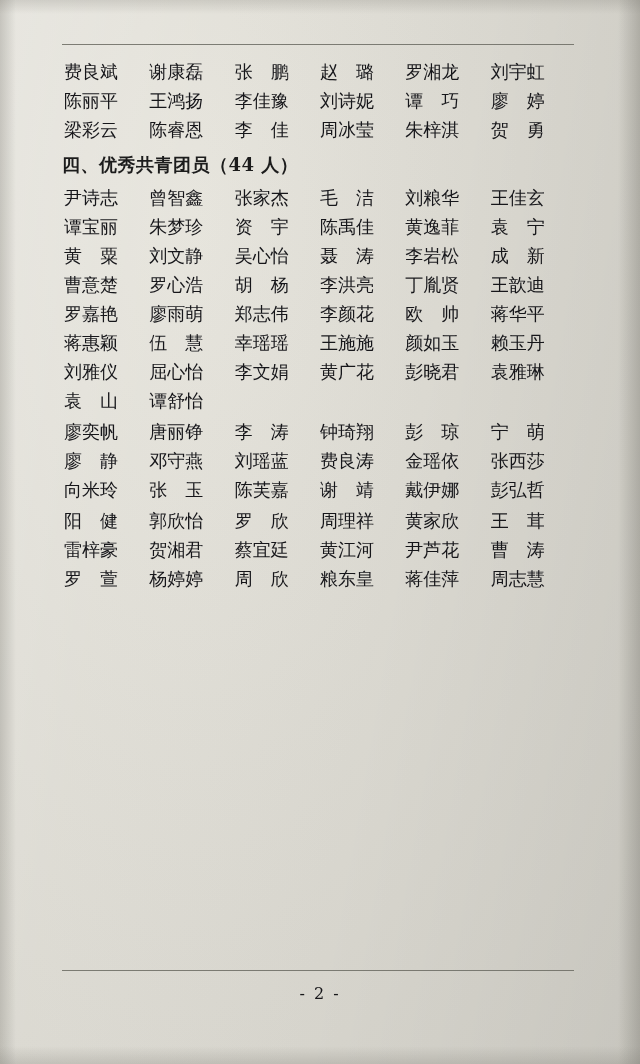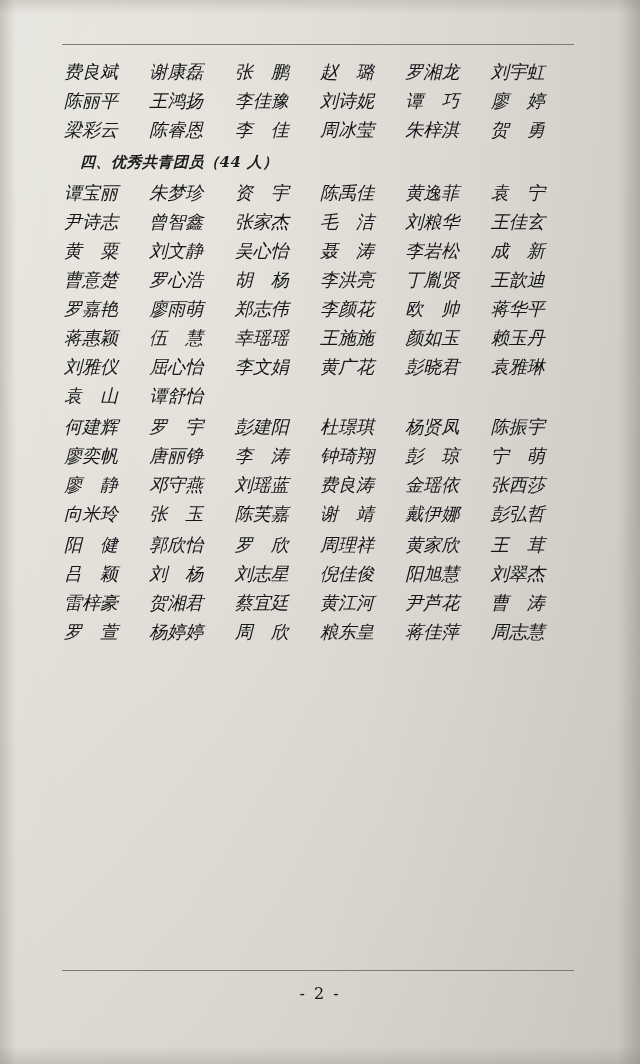--- a/index.html
+++ b/index.html
@@ -38,25 +38,25 @@
   }
   .rule {
     height: 1px;
     background: #6a6a62;
     width: 100%;
     opacity: 0.85;
   }
   .rule.top { margin-bottom: 12px; }
 
   .section-title {
-    font-size: 15px;
+    font-size: 18px;
     font-weight: bold;
     letter-spacing: 0.5px;
     color: #1c1c1c;
-    margin: 9px 0 6px 18px;
+    margin: 9px 0 6px 0;
     font-family: "DejaVu Serif", "Liberation Serif", serif;
   }
   .name-row {
     display: flex;
     width: 100%;
     margin: 0;
     padding: 0;
   }
   .name-cell {
     flex: 0 0 16.6666%;
@@ -64,21 +64,20 @@
     font-size: 18px;
     line-height: 29px;
     color: #16161a;
     white-space: nowrap;
     padding-left: 2px;
     box-sizing: border-box;
     font-family: "DejaVu Serif", "Liberation Serif", serif;
   }
   .group {
     margin-bottom: 2px;
-    font-style: italic;
   }
   .footer {
     position: absolute;
     left: 0;
     top: 984px;
     width: 640px;
     text-align: center;
   }
   .footer .rule-bottom {
     position: absolute;
@@ -158,36 +157,36 @@
             <div class="name-cell">陈睿恩</div>
             <div class="name-cell">李　佳</div>
             <div class="name-cell">周冰莹</div>
             <div class="name-cell">朱梓淇</div>
             <div class="name-cell">贺　勇</div>
           </div>
         </div>
         <div class="group">
           <div class="section-title">四、优秀共青团员（44 人）</div>
           <div class="name-row">
+            <div class="name-cell">尹诗志</div>
+            <div class="name-cell">曾智鑫</div>
+            <div class="name-cell">张家杰</div>
+            <div class="name-cell">毛　洁</div>
+            <div class="name-cell">刘粮华</div>
+            <div class="name-cell">王佳玄</div>
+          </div>
+          <div class="name-row">
             <div class="name-cell">谭宝丽</div>
             <div class="name-cell">朱梦珍</div>
             <div class="name-cell">资　宇</div>
             <div class="name-cell">陈禹佳</div>
             <div class="name-cell">黄逸菲</div>
             <div class="name-cell">袁　宁</div>
           </div>
           <div class="name-row">
-            <div class="name-cell">尹诗志</div>
-            <div class="name-cell">曾智鑫</div>
-            <div class="name-cell">张家杰</div>
-            <div class="name-cell">毛　洁</div>
-            <div class="name-cell">刘粮华</div>
-            <div class="name-cell">王佳玄</div>
-          </div>
-          <div class="name-row">
             <div class="name-cell">黄　粟</div>
             <div class="name-cell">刘文静</div>
             <div class="name-cell">吴心怡</div>
             <div class="name-cell">聂　涛</div>
             <div class="name-cell">李岩松</div>
             <div class="name-cell">成　新</div>
           </div>
           <div class="name-row">
             <div class="name-cell">曹意楚</div>
             <div class="name-cell">罗心浩</div>
@@ -224,28 +223,20 @@
             <div class="name-cell">袁　山</div>
             <div class="name-cell">谭舒怡</div>
             <div class="name-cell"></div>
             <div class="name-cell"></div>
             <div class="name-cell"></div>
             <div class="name-cell"></div>
           </div>
         </div>
         <div class="group">
           <div class="name-row">
-            <div class="name-cell">何建辉</div>
-            <div class="name-cell">罗　宇</div>
-            <div class="name-cell">彭建阳</div>
-            <div class="name-cell">杜璟琪</div>
-            <div class="name-cell">杨贤凤</div>
-            <div class="name-cell">陈振宇</div>
-          </div>
-          <div class="name-row">
             <div class="name-cell">廖奕帆</div>
             <div class="name-cell">唐丽铮</div>
             <div class="name-cell">李　涛</div>
             <div class="name-cell">钟琦翔</div>
             <div class="name-cell">彭　琼</div>
             <div class="name-cell">宁　萌</div>
           </div>
           <div class="name-row">
             <div class="name-cell">廖　静</div>
             <div class="name-cell">邓守燕</div>
@@ -266,28 +257,20 @@
         <div class="group">
           <div class="name-row">
             <div class="name-cell">阳　健</div>
             <div class="name-cell">郭欣怡</div>
             <div class="name-cell">罗　欣</div>
             <div class="name-cell">周理祥</div>
             <div class="name-cell">黄家欣</div>
             <div class="name-cell">王　茸</div>
           </div>
           <div class="name-row">
-            <div class="name-cell">吕　颖</div>
-            <div class="name-cell">刘　杨</div>
-            <div class="name-cell">刘志星</div>
-            <div class="name-cell">倪佳俊</div>
-            <div class="name-cell">阳旭慧</div>
-            <div class="name-cell">刘翠杰</div>
-          </div>
-          <div class="name-row">
             <div class="name-cell">雷梓豪</div>
             <div class="name-cell">贺湘君</div>
             <div class="name-cell">蔡宜廷</div>
             <div class="name-cell">黄江河</div>
             <div class="name-cell">尹芦花</div>
             <div class="name-cell">曹　涛</div>
           </div>
           <div class="name-row">
             <div class="name-cell">罗　萱</div>
             <div class="name-cell">杨婷婷</div>

